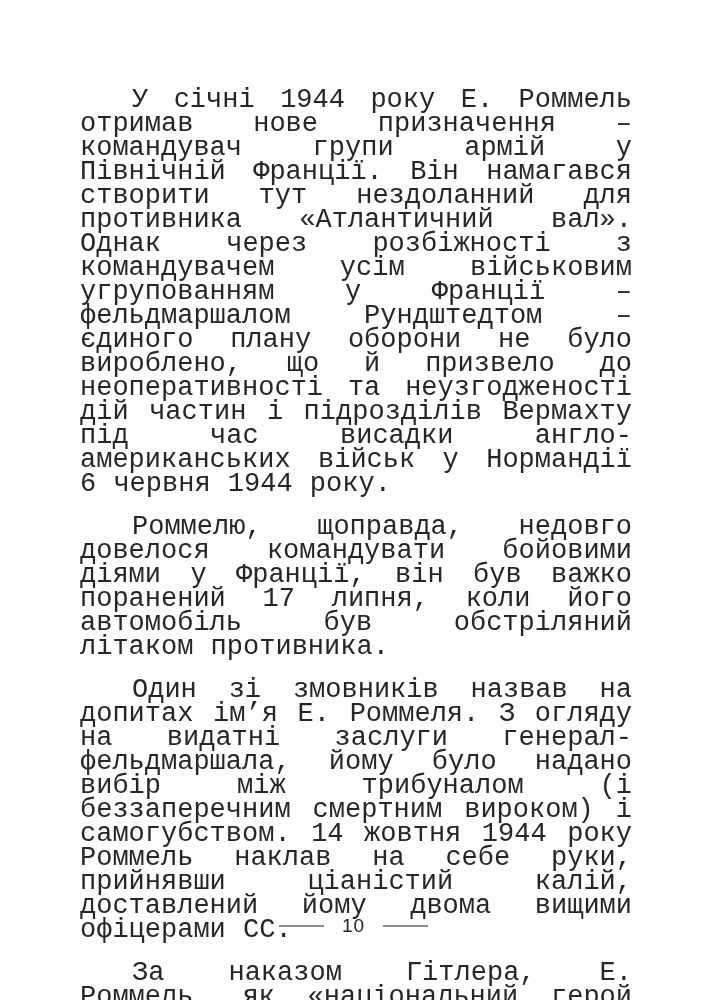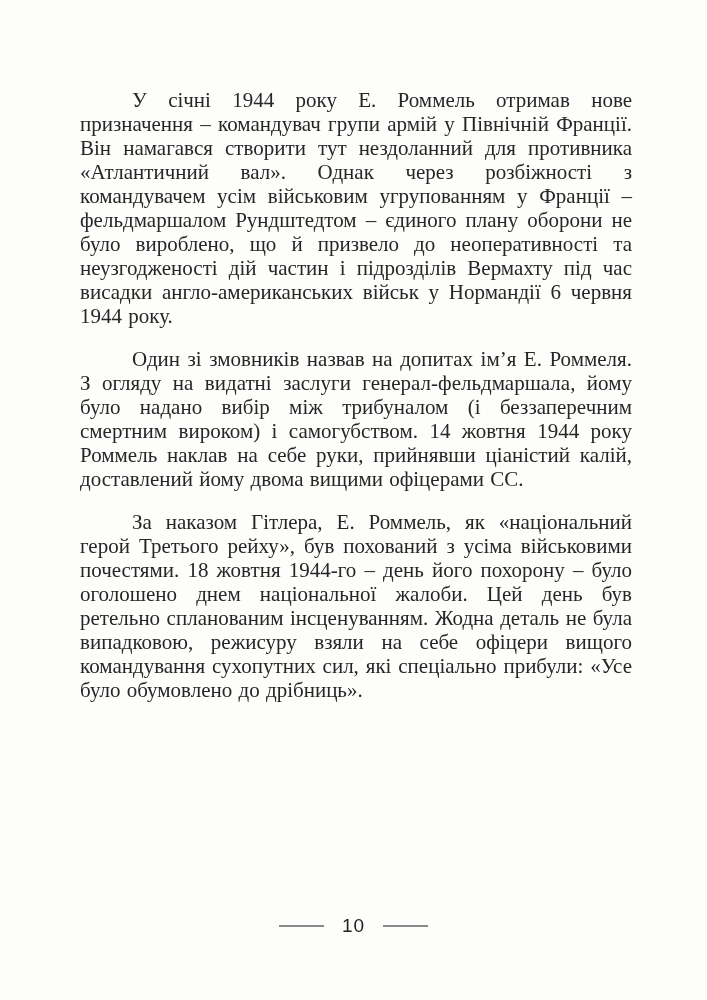--- a/index.html
+++ b/index.html
@@ -17,22 +17,22 @@
     box-sizing: border-box;
   }
   .text-block {
     position: absolute;
     top: 88px;
     left: 80px;
     width: 552px;
   }
   .text-block p {
     margin: 0 0 19px 0;
-    font-family: Liberation Serif, serif;
-    font-size: 21px;
+    font-family: Liberation Mono, monospace;
+    font-size: 27px;
     line-height: 24px;
     color: #262626;
     text-align: justify;
     text-indent: 52px;
     word-spacing: 1px;
   }
   .page-footer {
     position: absolute;
     top: 916px;
     left: 0;
@@ -55,20 +55,21 @@
     color: #222222;
     letter-spacing: 1px;
   }
 </style>
 </head>
 <body>
 
 <div class="page">
   <main class="text-block">
     <p>У січні 1944 року Е. Роммель отримав нове призначення – командувач групи армій у Північній Франції. Він намагався створити тут нездоланний для противника «Атлантичний вал». Однак через розбіжності з командувачем усім військовим угрупованням у Франції – фельдмаршалом Рундштедтом – єдиного плану оборони не було вироблено, що й призвело до неоперативності та неузгодженості дій частин і підрозділів Вермахту під час висадки англо-американських військ у Нормандії 6 червня 1944 року.</p>
+    <p>Роммелю, щоправда, недовго довелося командувати бойовими діями у Франції, він був важко поранений 17 липня, коли його автомобіль був обстріляний літаком противника.</p>
     <p>Один зі змовників назвав на допитах ім’я Е. Роммеля. З огляду на видатні заслуги генерал-фельдмаршала, йому було надано вибір між трибуналом (і беззаперечним смертним вироком) і самогубством. 14 жовтня 1944 року Роммель наклав на себе руки, прийнявши ціаністий калій, доставлений йому двома вищими офіцерами СС.</p>
     <p>За наказом Гітлера, Е. Роммель, як «національний герой Третього рейху», був похований з усіма військовими почестями. 18 жовтня 1944-го – день його похорону – було оголошено днем національної жалоби. Цей день був ретельно спланованим інсценуванням. Жодна деталь не була випадковою, режисуру взяли на себе офіцери вищого командування сухопутних сил, які спеціально прибули: «Усе було обумовлено до дрібниць».</p>
   </main>
 
   <footer class="page-footer">
     <span class="rule"></span>
     <span class="page-number">10</span>
     <span class="rule"></span>
   </footer>
 </div>

